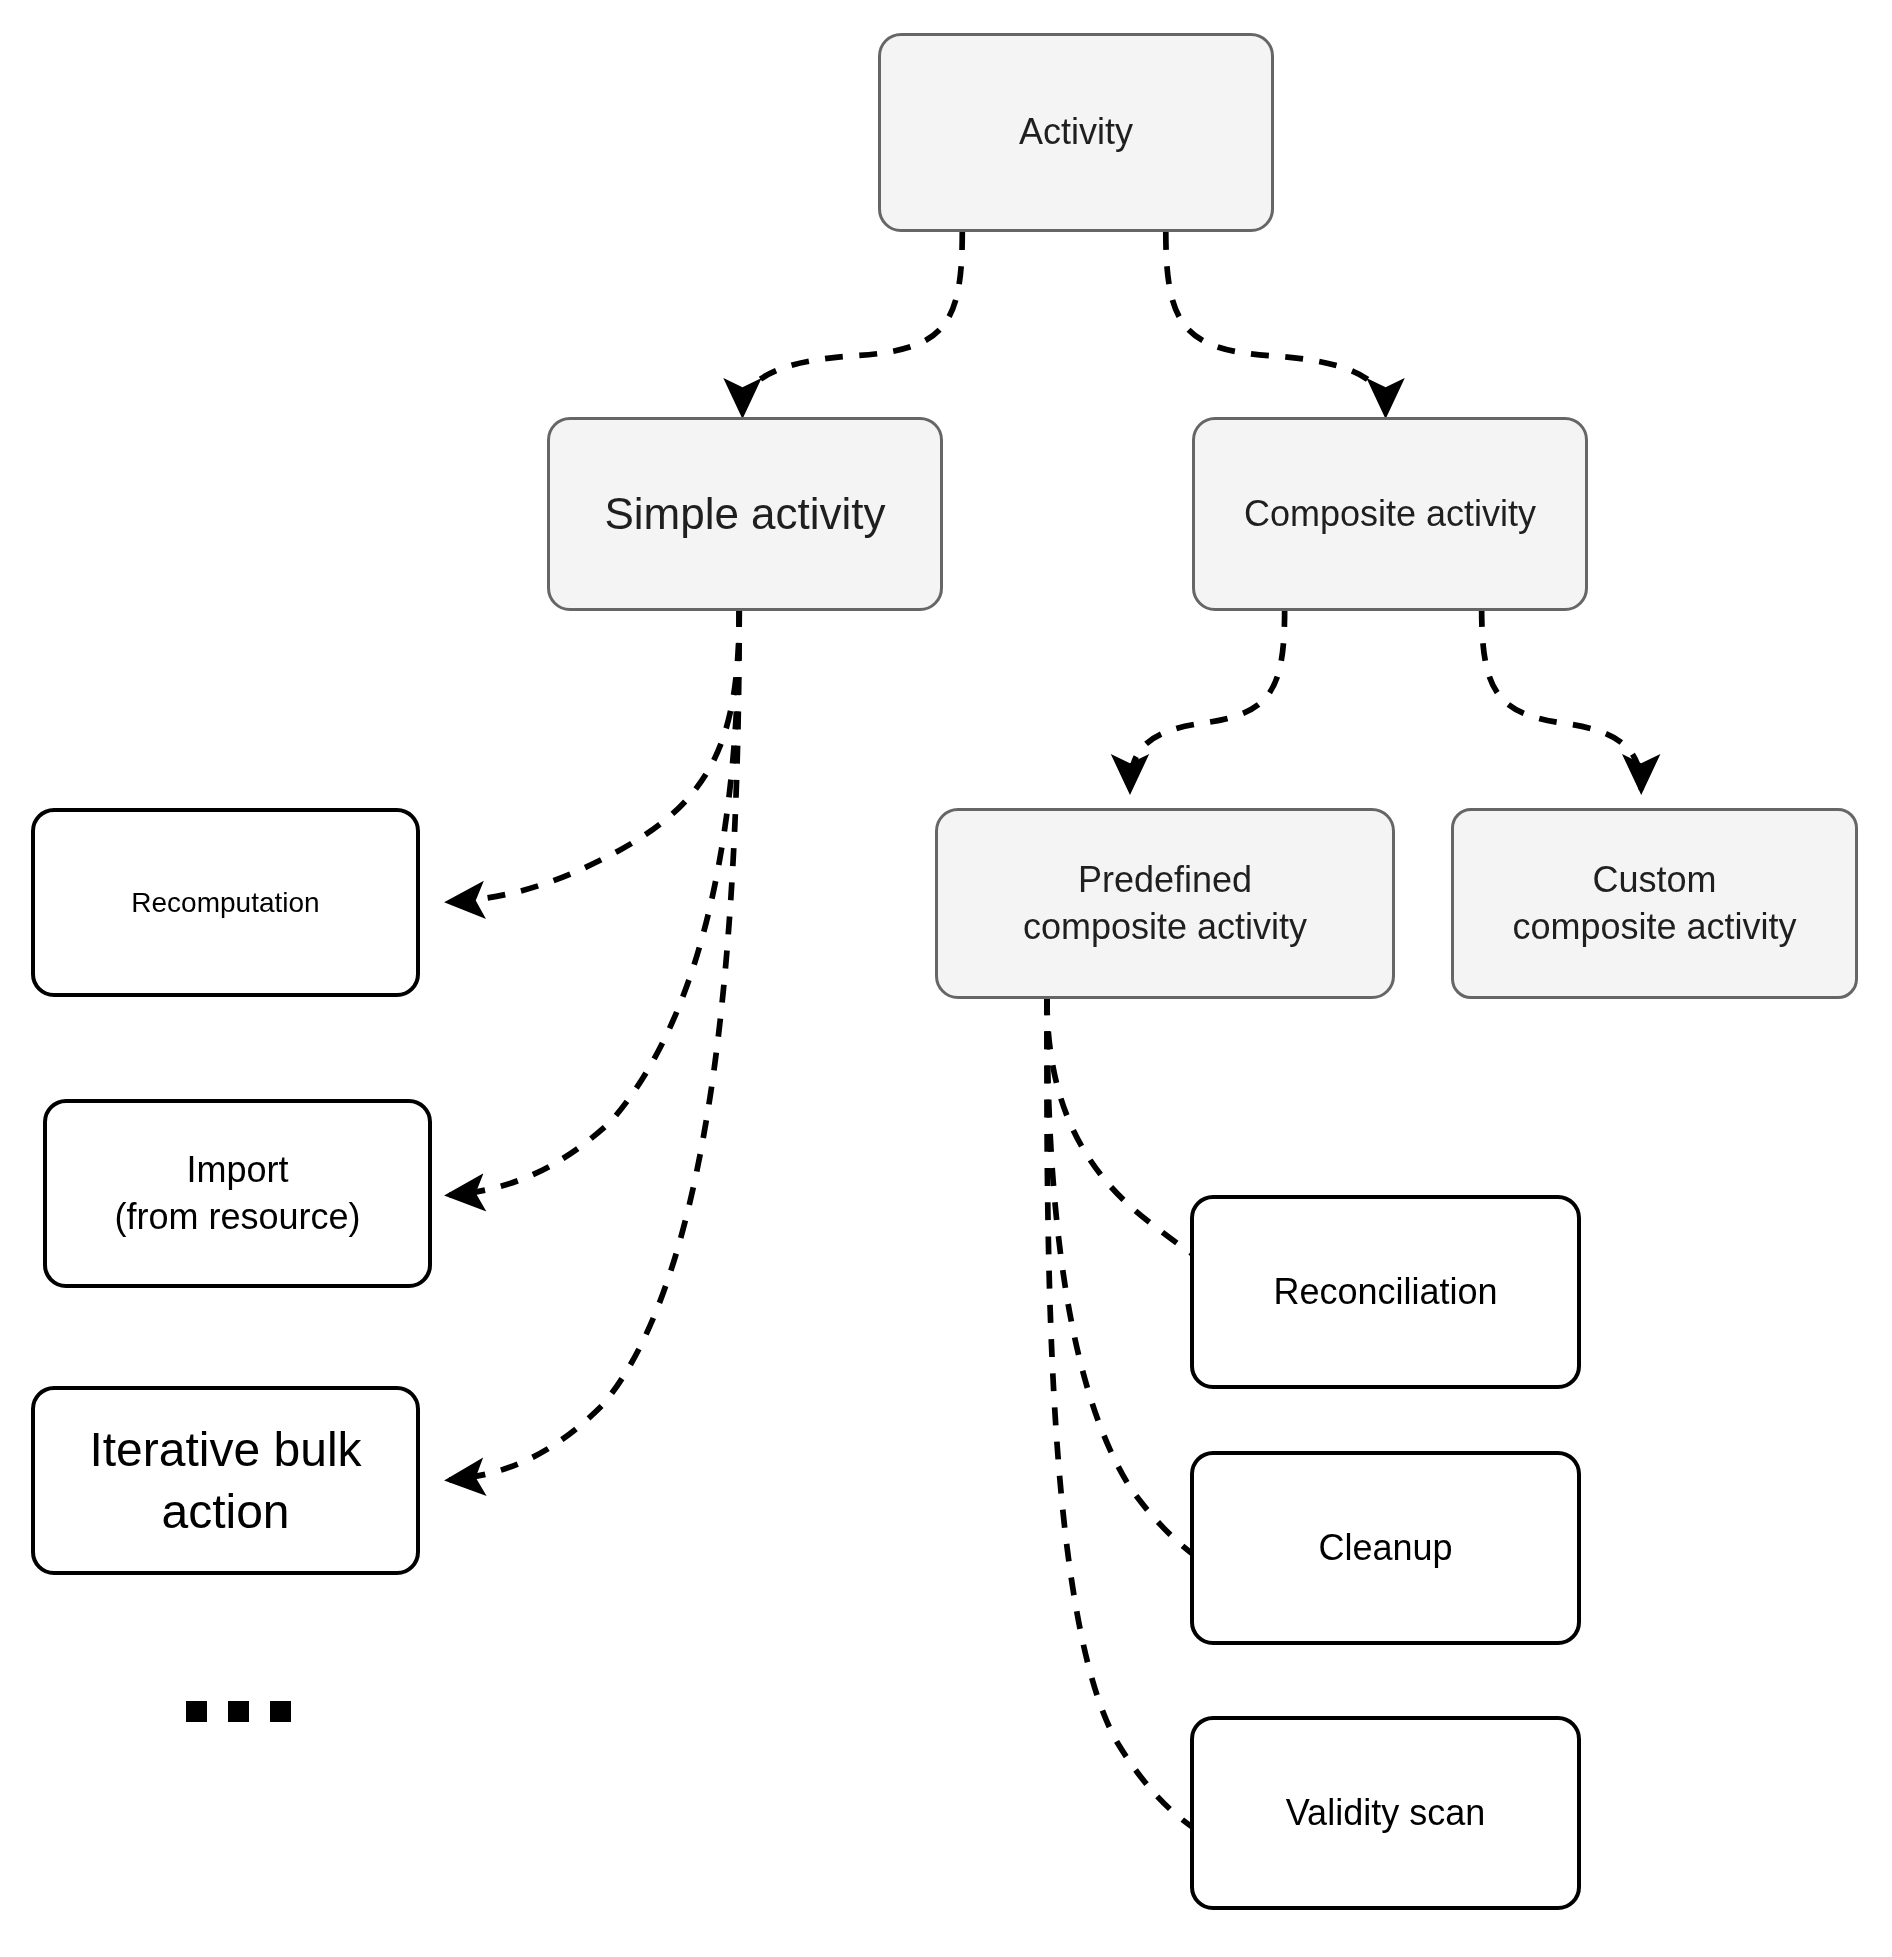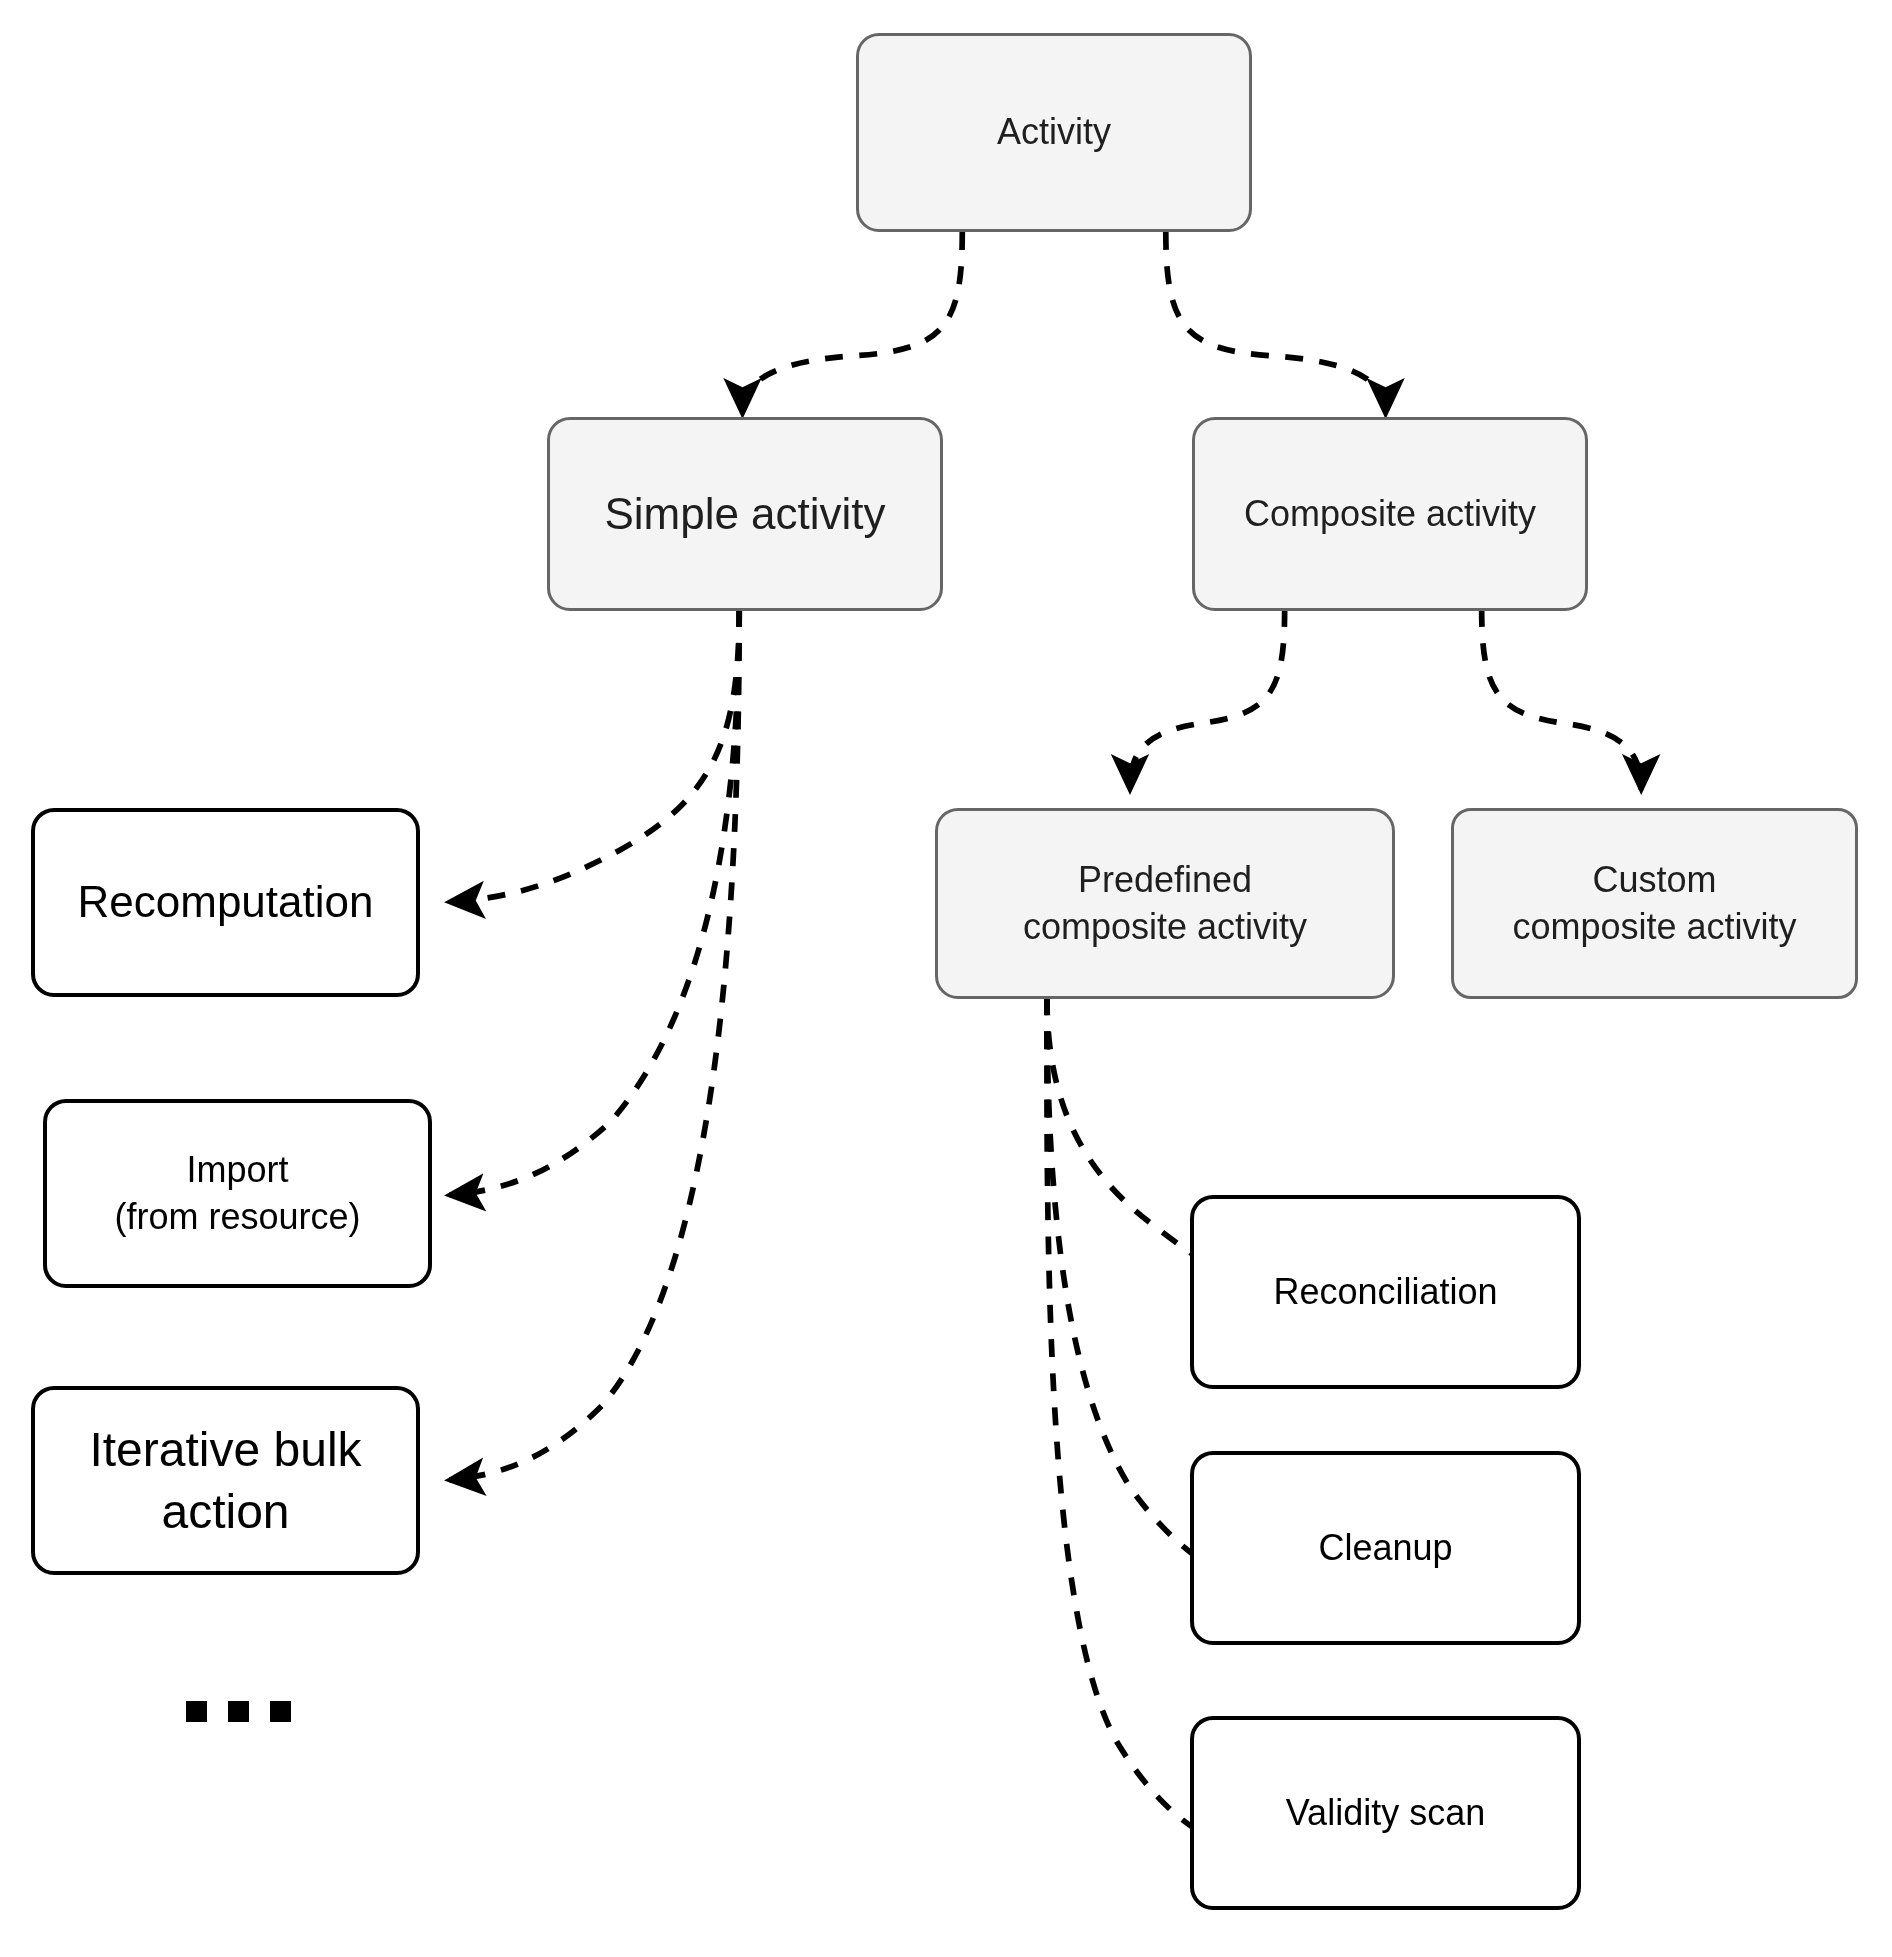--- a/index.html
+++ b/index.html
@@ -93,21 +93,21 @@
 
     <path d="M 1286 1225 C 1286 1330 1312 1415 1390 1games" fill="none" stroke="none"></path>
     <path d="M 1286 1225 C 1286 1330 1318 1420 1400 1475 C 1450 1508 1500 1522 1455 1588" fill="none" stroke="none"></path>
     <path d="M 1286 1225 C 1286 1340 1320 1430 1410 1500 C 1470 1546 1512 1578 1580 1588" fill="none" stroke="#000000" stroke-width="7" stroke-dasharray="22 20" stroke-linecap="butt" marker-end="url(#arrow)"></path>
 
     <path d="M 1286 1225 C 1286 1430 1300 1690 1390 1830 C 1450 1912 1512 1948 1580 1958" fill="none" stroke="#000000" stroke-width="7" stroke-dasharray="22 20" stroke-linecap="butt" marker-end="url(#arrow)"></path>
 
     <path d="M 1286 1225 C 1286 1500 1282 1980 1372 2140 C 1440 2252 1512 2278 1580 2285" fill="none" stroke="#000000" stroke-width="7" stroke-dasharray="22 20" stroke-linecap="butt" marker-end="url(#arrow)"></path>
   </svg>
 
-  <div class="node abstract" style="left:856px; top:33px; width:396px; height:199px; font-size:36px;">
+  <div class="node abstract" style="left:878px; top:33px; width:396px; height:199px; font-size:36px;">
     <span class="node-label">Activity</span>
   </div>
 
   <div class="node abstract" style="left:547px; top:417px; width:396px; height:194px; font-size:44px;">
     <span class="node-label">Simple activity</span>
   </div>
 
   <div class="node abstract" style="left:1192px; top:417px; width:396px; height:194px; font-size:36px;">
     <span class="node-label">Composite activity</span>
   </div>
@@ -115,21 +115,21 @@
   <div class="node abstract" style="left:935px; top:808px; width:460px; height:191px; font-size:36px;">
     <span class="node-label">Predefined
 composite activity</span>
   </div>
 
   <div class="node abstract" style="left:1451px; top:808px; width:407px; height:191px; font-size:36px;border-radius:20px;">
     <span class="node-label">Custom
 composite activity</span>
   </div>
 
-  <div class="node concrete" style="left:31px; top:808px; width:389px; height:189px; font-size:44px;">
+  <div class="node concrete" style="left:31px; top:808px; width:389px; height:189px; font-size:28px;">
     <span class="node-label">Recomputation</span>
   </div>
 
   <div class="node concrete" style="left:31px; top:1099px; width:389px; height:189px; font-size:36px;margin-left:12px;">
     <span class="node-label">Import
 (from resource)</span>
   </div>
 
   <div class="node concrete" style="left:31px; top:1386px; width:389px; height:189px; font-size:48px;">
     <span class="node-label">Iterative bulk action</span>

